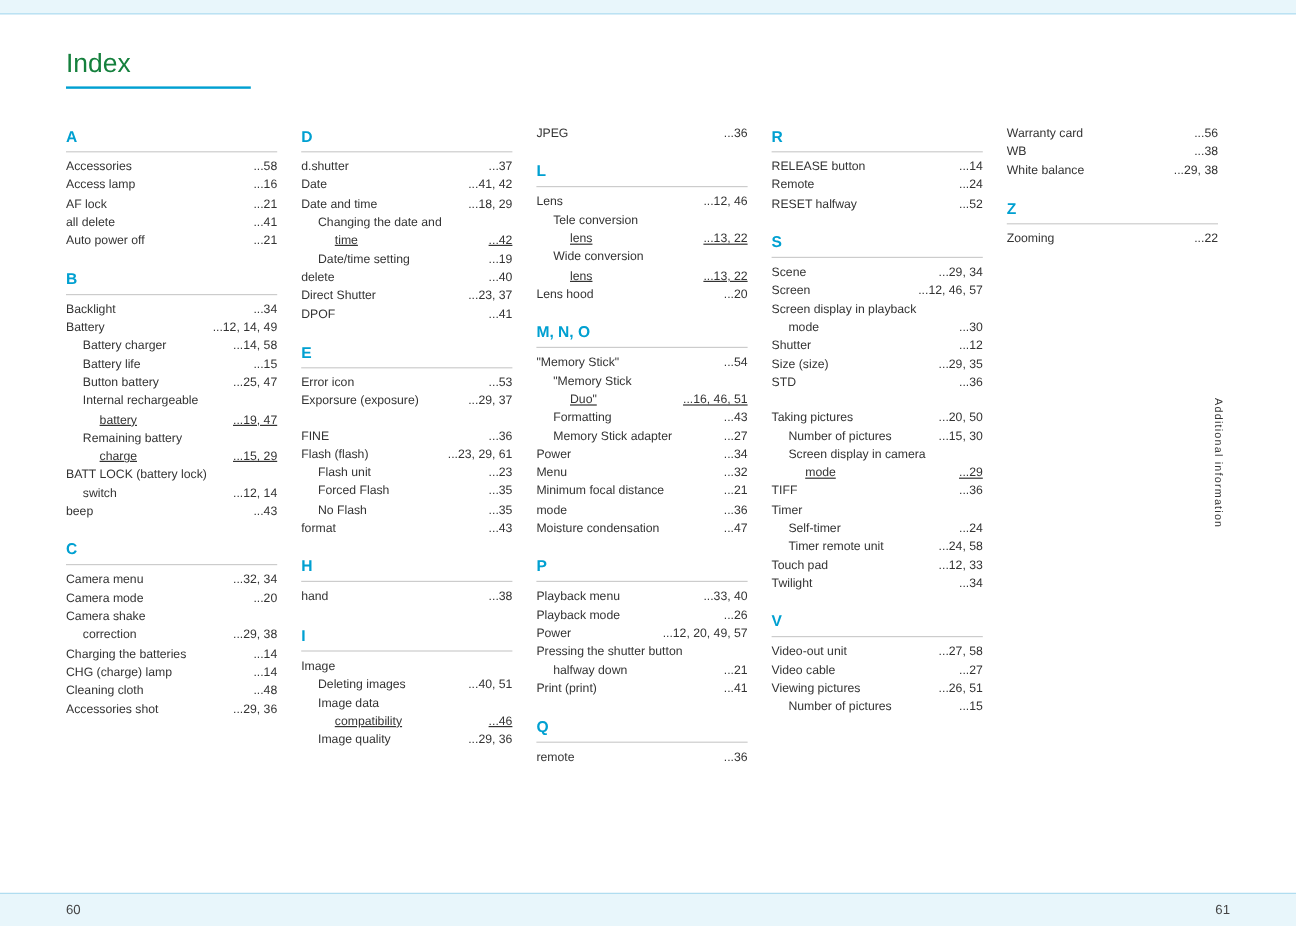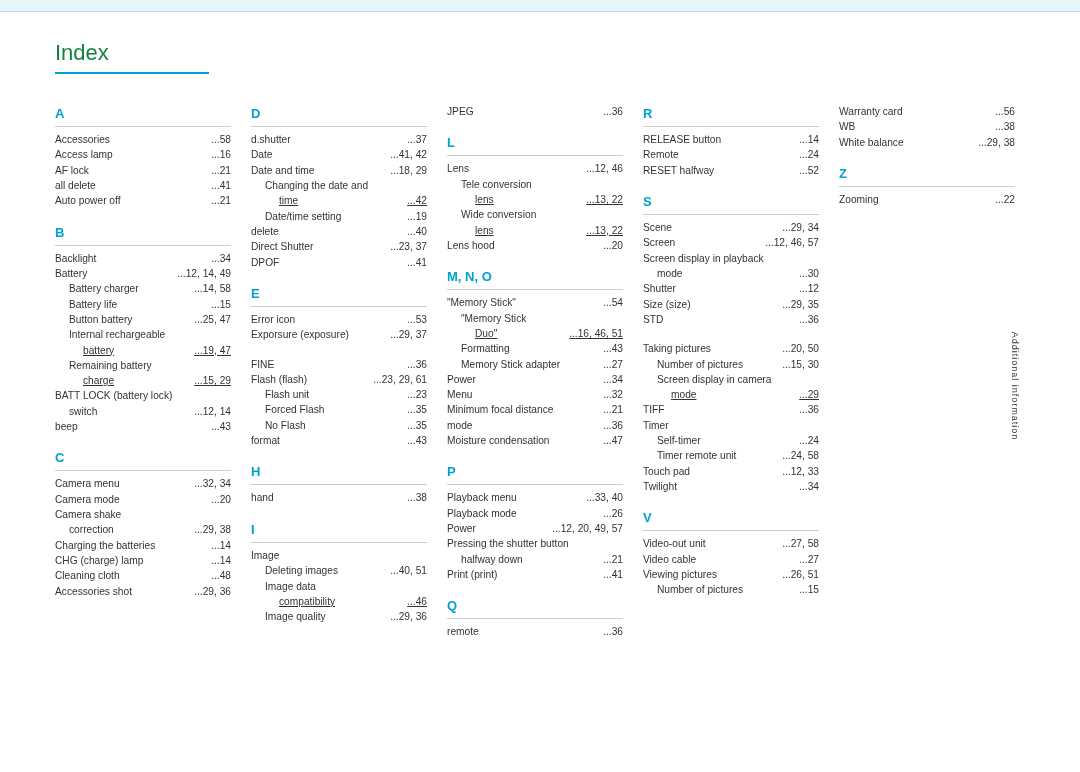--- a/index.html
+++ b/index.html
@@ -592,15 +592,19 @@
             <div class="section-heading">Z</div>
             <div class="entry">
               <span class="entry-name">Zooming</span>
               <span class="entry-page"> ...22</span>
             </div>
           </div>
         </div>
       </div>
   </div>
 
+  <div class="bottom-bar">
+    <span class="bottom-left">60</span>
+    <span class="bottom-right">61</span>
+  </div>
 
   <div class="side-label">Additional information</div>
 </div>
 
 </body></html>

